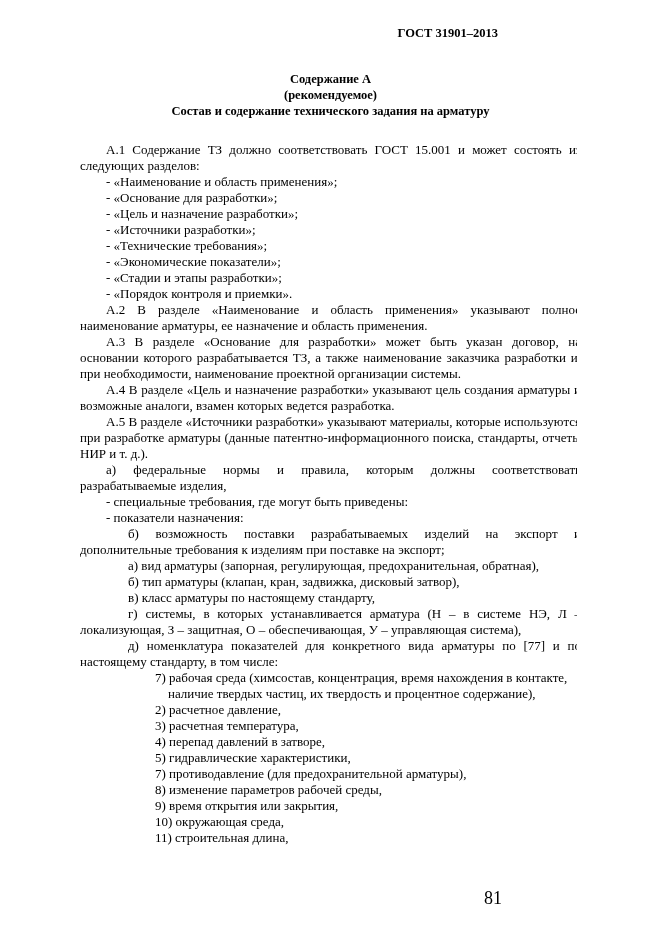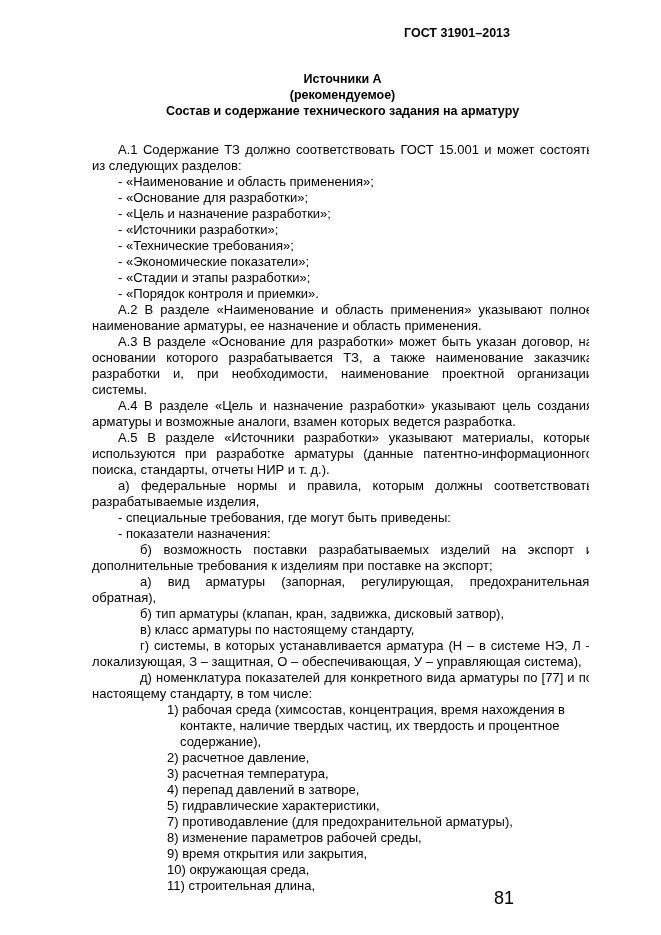--- a/index.html
+++ b/index.html
@@ -6,23 +6,22 @@
     margin: 0;
     padding: 0;
     background: #ffffff;
   }
   .page {
     position: relative;
     width: 577px;
     height: 935px;
     background: #ffffff;
     color: #000000;
-    font-family: Liberation Sans, sans-serif;
+    font-family: Liberation Serif, serif;
     overflow: hidden;
-    margin-left: 12px;
   }
   .doc-header {
     position: absolute;
     top: 26px;
     right: 79px;
     font-size: 12.5px;
     font-weight: bold;
     white-space: nowrap;
   }
   .title-block {
@@ -68,21 +67,21 @@
   }
 </style>
 </head>
 <body>
 
 <div class="page">
 
   <div class="doc-header">ГОСТ 31901–2013</div>
 
   <div class="title-block">
-    <div>Источники А</div>
+    <div>Содержание А</div>
     <div>(рекомендуемое)</div>
     <div>Состав и содержание технического задания на арматуру</div>
   </div>
 
   <div class="content">
       <p class="para p">А.1 Содержание ТЗ должно соответствовать ГОСТ 15.001 и может состоять из следующих разделов:</p>
       <p class="para p">- «Наименование и область применения»;</p>
       <p class="para p">- «Основание для разработки»;</p>
       <p class="para p">- «Цель и назначение разработки»;</p>
       <p class="para p">- «Источники разработки»;</p>
@@ -96,21 +95,21 @@
       <p class="para p">А.5 В разделе «Источники разработки» указывают материалы, которые используются при разработке арматуры (данные патентно-информационного поиска, стандарты, отчеты НИР и т. д.).</p>
       <p class="para p">а) федеральные нормы и правила, которым должны соответствовать разрабатываемые изделия,</p>
       <p class="para p">- специальные требования, где могут быть приведены:</p>
       <p class="para p">- показатели назначения:</p>
       <p class="para p2">б) возможность поставки разрабатываемых изделий на экспорт и дополнительные требования к изделиям при поставке на экспорт;</p>
       <p class="para p2">а) вид арматуры (запорная, регулирующая, предохранительная, обратная),</p>
       <p class="para p2">б) тип арматуры (клапан, кран, задвижка, дисковый затвор),</p>
       <p class="para p2">в) класс арматуры по настоящему стандарту,</p>
       <p class="para p2">г) системы, в которых устанавливается арматура (Н – в системе НЭ, Л – локализующая, З – защитная, О – обеспечивающая, У – управляющая система),</p>
       <p class="para p2">д) номенклатура показателей для конкретного вида арматуры по [77] и по настоящему стандарту, в том числе:</p>
-      <p class="para num">1) рабочая среда (химсостав, концентрация, время нахождения в контакте, наличие твердых частиц, их твердость и процентное содержание),</p>
+      <p class="para num">7) рабочая среда (химсостав, концентрация, время нахождения в контакте, наличие твердых частиц, их твердость и процентное содержание),</p>
       <p class="para num">2) расчетное давление,</p>
       <p class="para num">3) расчетная температура,</p>
       <p class="para num">4) перепад давлений в затворе,</p>
       <p class="para num">5) гидравлические характеристики,</p>
       <p class="para num">7) противодавление (для предохранительной арматуры),</p>
       <p class="para num">8) изменение параметров рабочей среды,</p>
       <p class="para num">9) время открытия или закрытия,</p>
       <p class="para num">10) окружающая среда,</p>
       <p class="para num">11) строительная длина,</p>
     </div>

